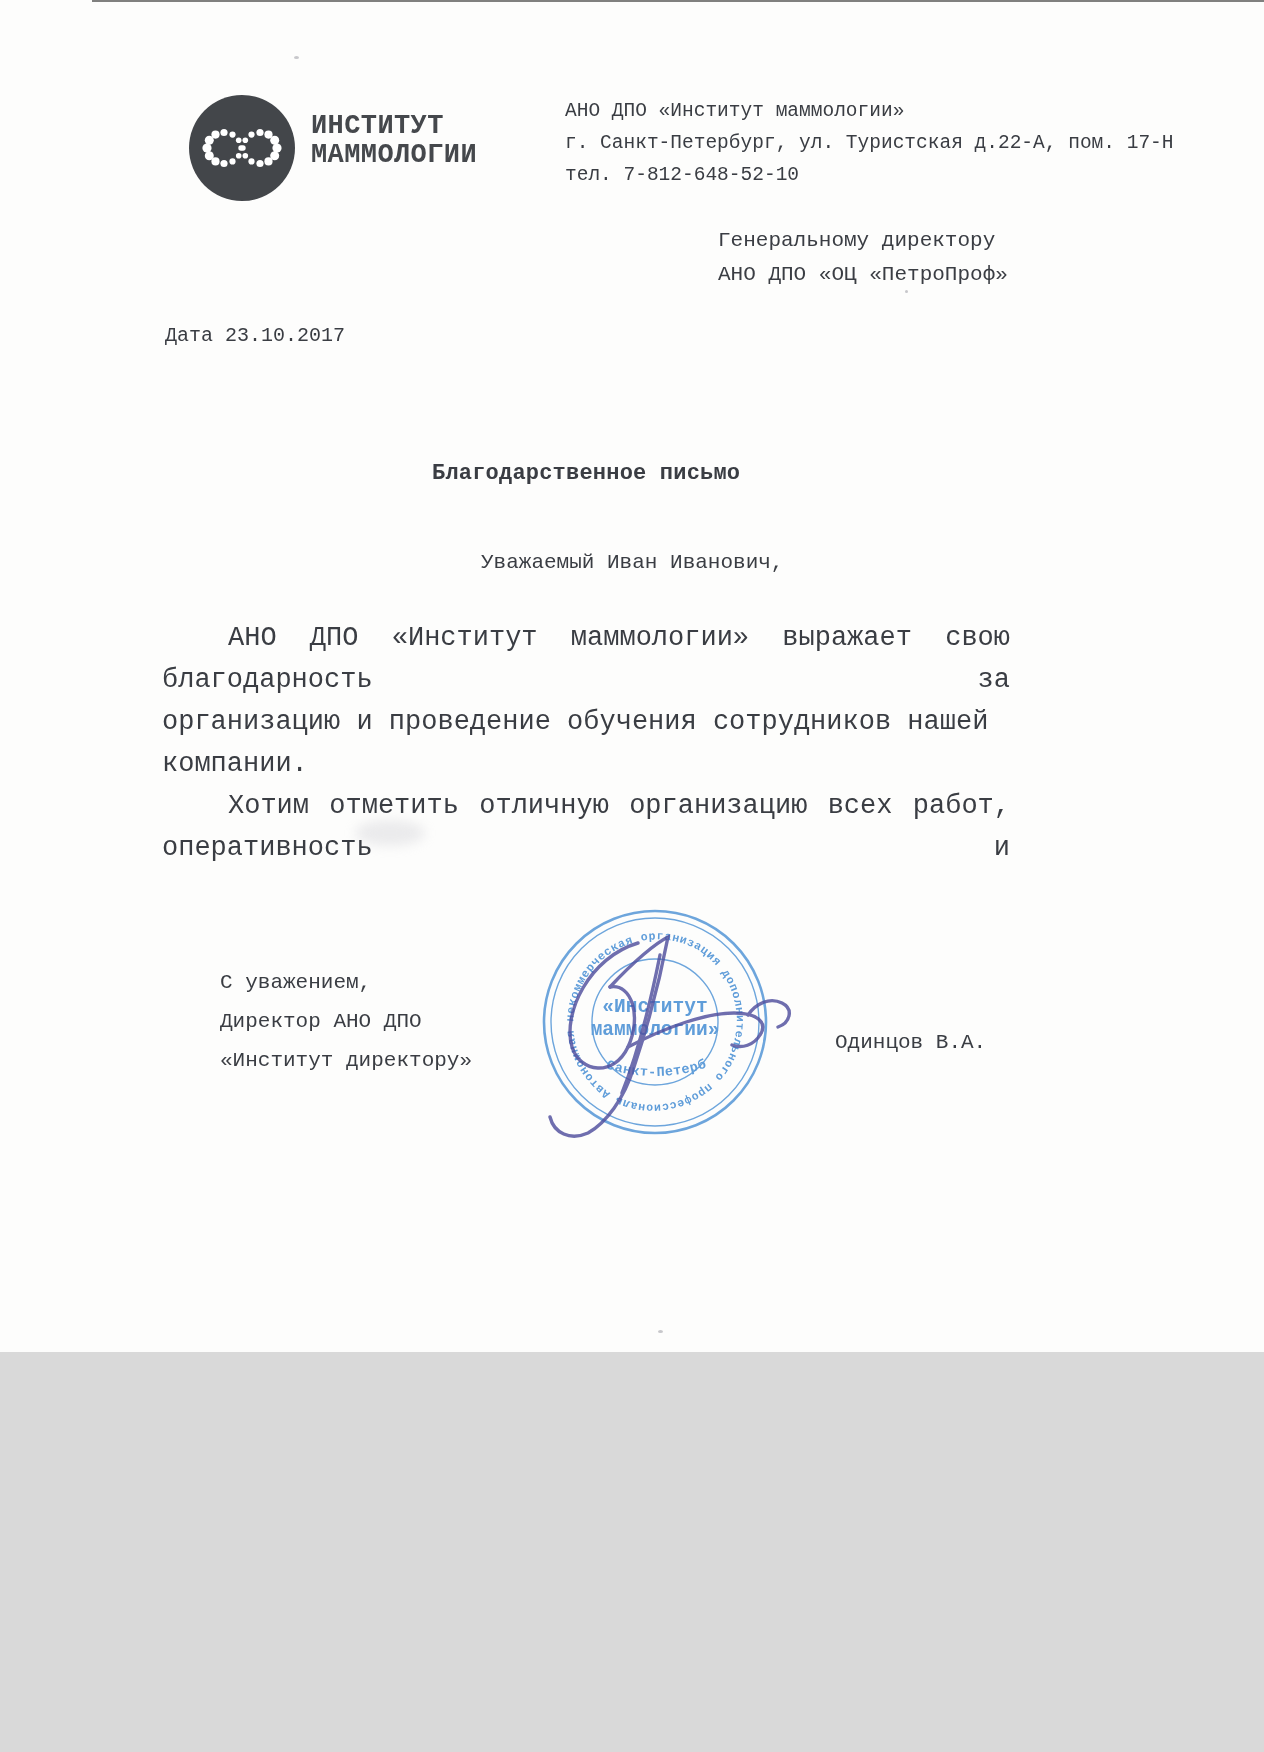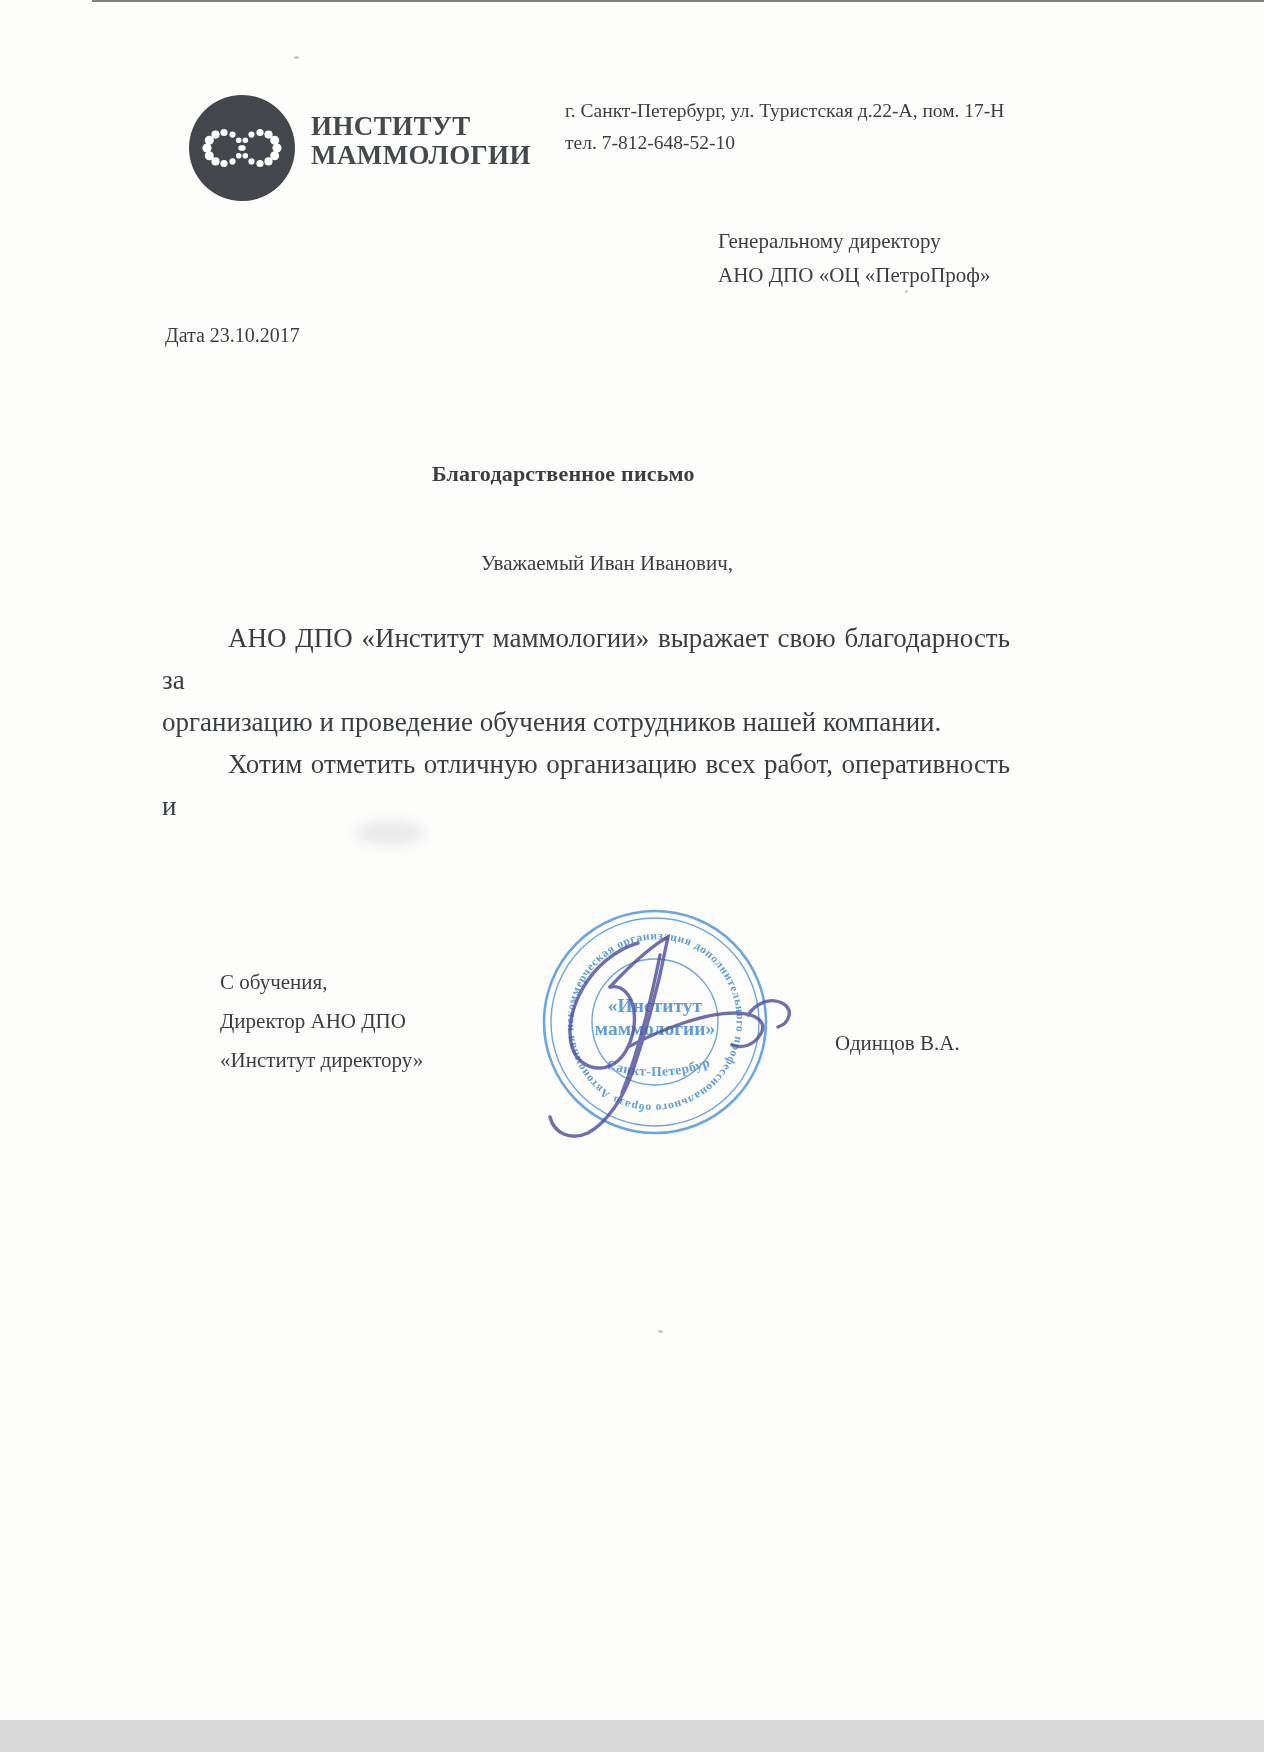--- a/index.html
+++ b/index.html
@@ -1,21 +1,21 @@
 <!DOCTYPE html>
 <html><head>
 <meta charset="utf-8">
 <style>
   html,body{margin:0;padding:0;background:#d9d9d9;}
   .page{
     position:relative;
-    width:1264px;height:1720px;
+    width:1264px;height:1352px;
     margin:0 auto;
     background:#fdfdfc;
-    font-family:Liberation Serif, serif;
+    font-family:Liberation Mono, monospace;
     color:#3a3d43;
     overflow:hidden;
   }
   .abs{position:absolute;}
   .scan-line{left:92px;top:0;width:1172px;height:2px;background:#555;opacity:.75;}
   .speck{width:5px;height:3px;background:#9a9aa2;border-radius:50%;opacity:.55;}
   .smudge{width:70px;height:26px;background:#c9c9cf;border-radius:50%;filter:blur(6px);opacity:.35;}
 
   .logo-text{left:311px;top:112px;font-size:27px;line-height:29px;font-weight:600;
              color:#45484c;letter-spacing:.4px;}
@@ -72,20 +72,21 @@
         <circle cx="88.7" cy="48.2" r="4.5" fill="#ffffff"></circle>
       </g>
   </svg>
 
   <div class="abs logo-text">
     <div>ИНСТИТУТ</div>
     <div>МАММОЛОГИИ</div>
   </div>
 
   <div class="abs contact">
+    <div>АНО ДПО «Институт маммологии»</div>
     <div>г. Санкт-Петербург, ул. Туристская д.22-А, пом. 17-Н</div>
     <div>тел. 7-812-648-52-10</div>
   </div>
 
   <div class="abs recipient">
     <div>Генеральному директору</div>
     <div>АНО ДПО «ОЦ «ПетроПроф»</div>
   </div>
 
   <div class="abs date">Дата 23.10.2017</div>
@@ -94,21 +95,21 @@
 
   <div class="abs salutation">Уважаемый Иван Иванович,</div>
 
   <div class="abs body-text">
     <div class="line just indent">АНО ДПО «Институт маммологии» выражает свою благодарность за</div>
     <div class="line">организацию и проведение обучения сотрудников нашей компании.</div>
     <div class="line just indent">Хотим отметить отличную организацию всех работ, оперативность и</div>
   </div>
 
   <div class="abs sign-block">
-    <div>С обучения,</div>
+    <div>С уважением,</div>
     <div>Директор АНО ДПО</div>
     <div>«Институт директору»</div>
   </div>
 
   <svg class="abs stamp-wrap" width="300" height="260" viewBox="0 0 300 260">
     <g opacity="0.88">
       <circle cx="145" cy="127" r="111" fill="none" stroke="#5a9ad8" stroke-width="2.6"></circle>
       <circle cx="145" cy="127" r="104" fill="none" stroke="#5a9ad8" stroke-width="1.4"></circle>
       <circle cx="145" cy="127" r="63" fill="none" stroke="#5a9ad8" stroke-width="1.4"></circle>
       <path id="ringPath" d="M103,199.7 A84,84 0 0,1 187,54.3 A84,84 0 0,1 103,199.7" fill="none"></path>

